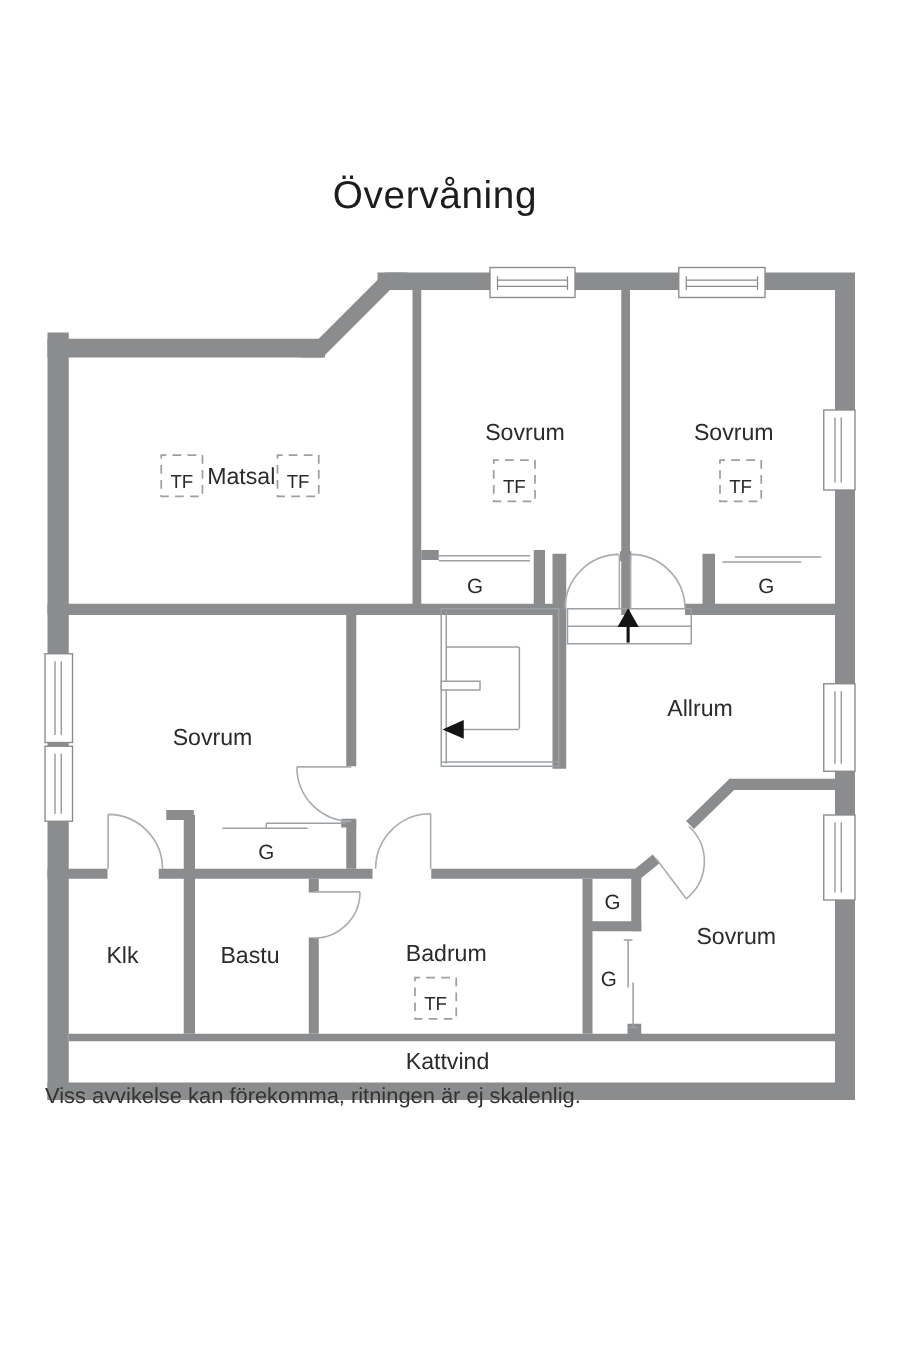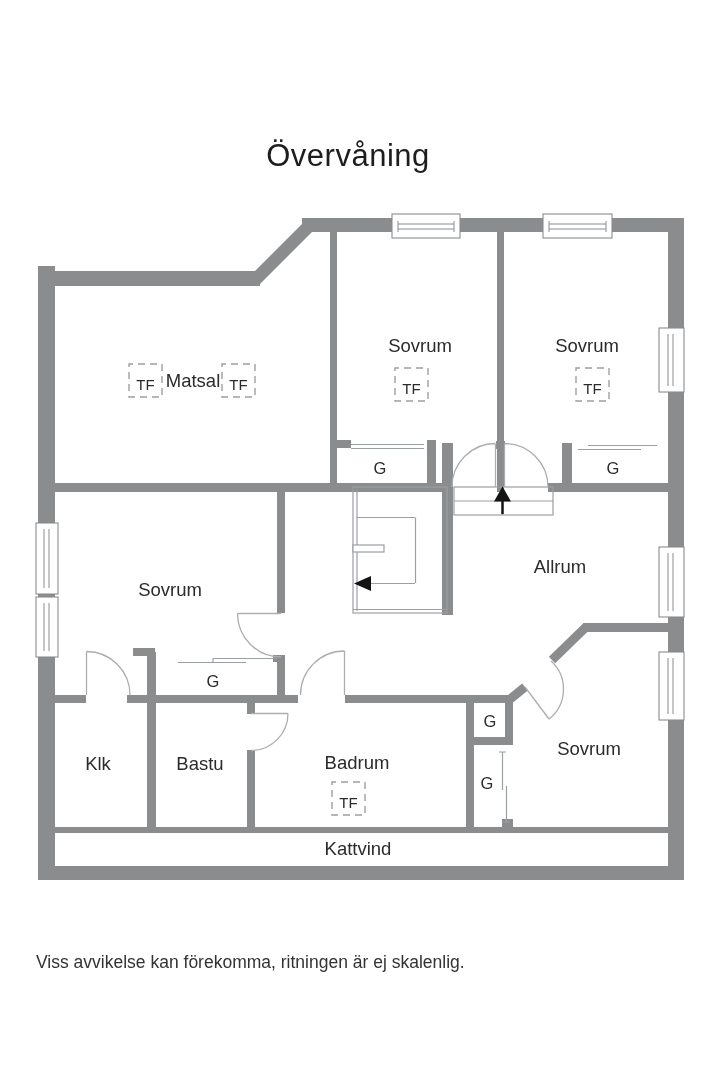--- a/index.html
+++ b/index.html
@@ -3,21 +3,21 @@
 <meta charset="utf-8">
 <style>
   :root{
     --wall:#8a8c8e; --thin:#9aa0a3; --door:#abaeb0; --text:#2b2b2b; --arrow:#141414; --bg:#ffffff;
   }
   html,body{margin:0;padding:0;background:var(--bg);}
   .canvas{position:relative;width:720px;height:1080px;background:var(--bg);overflow:hidden;
           font-family:"Liberation Sans", sans-serif;}
   .title{position:absolute;top:138px;left:0;width:656px;text-align:center;
          font-size:31px;color:#1d1d1d;letter-spacing:.5px;margin-left:20px;}
-  .disclaimer{position:absolute;top:952px;left:36px;font-size:17.5px;color:#333;}
+  .disclaimer{position:absolute;top:866px;left:36px;font-size:17.5px;color:#333;}
   svg .wall{fill:var(--wall);stroke:none;}
   svg .wline{stroke:var(--wall);stroke-width:9;fill:none;}
   svg .thin{stroke:var(--thin);stroke-width:1.2;fill:none;}
   svg .thinfill{stroke:var(--thin);stroke-width:1.2;fill:#ffffff;}
   svg .door{stroke:var(--door);stroke-width:1.3;fill:none;}
   svg .win{fill:#ffffff;stroke:var(--wall);stroke-width:1.1;}
   svg .winline{stroke:var(--wall);stroke-width:1;fill:none;}
   svg .label{fill:var(--text);font-size:18.5px;text-anchor:middle;font-family:"Liberation Sans",sans-serif;}
   svg .glabel{fill:var(--text);font-size:16.5px;text-anchor:middle;font-family:"Liberation Sans",sans-serif;}
   svg .tflabel{fill:var(--text);font-size:15px;text-anchor:middle;font-family:"Liberation Sans",sans-serif;}

